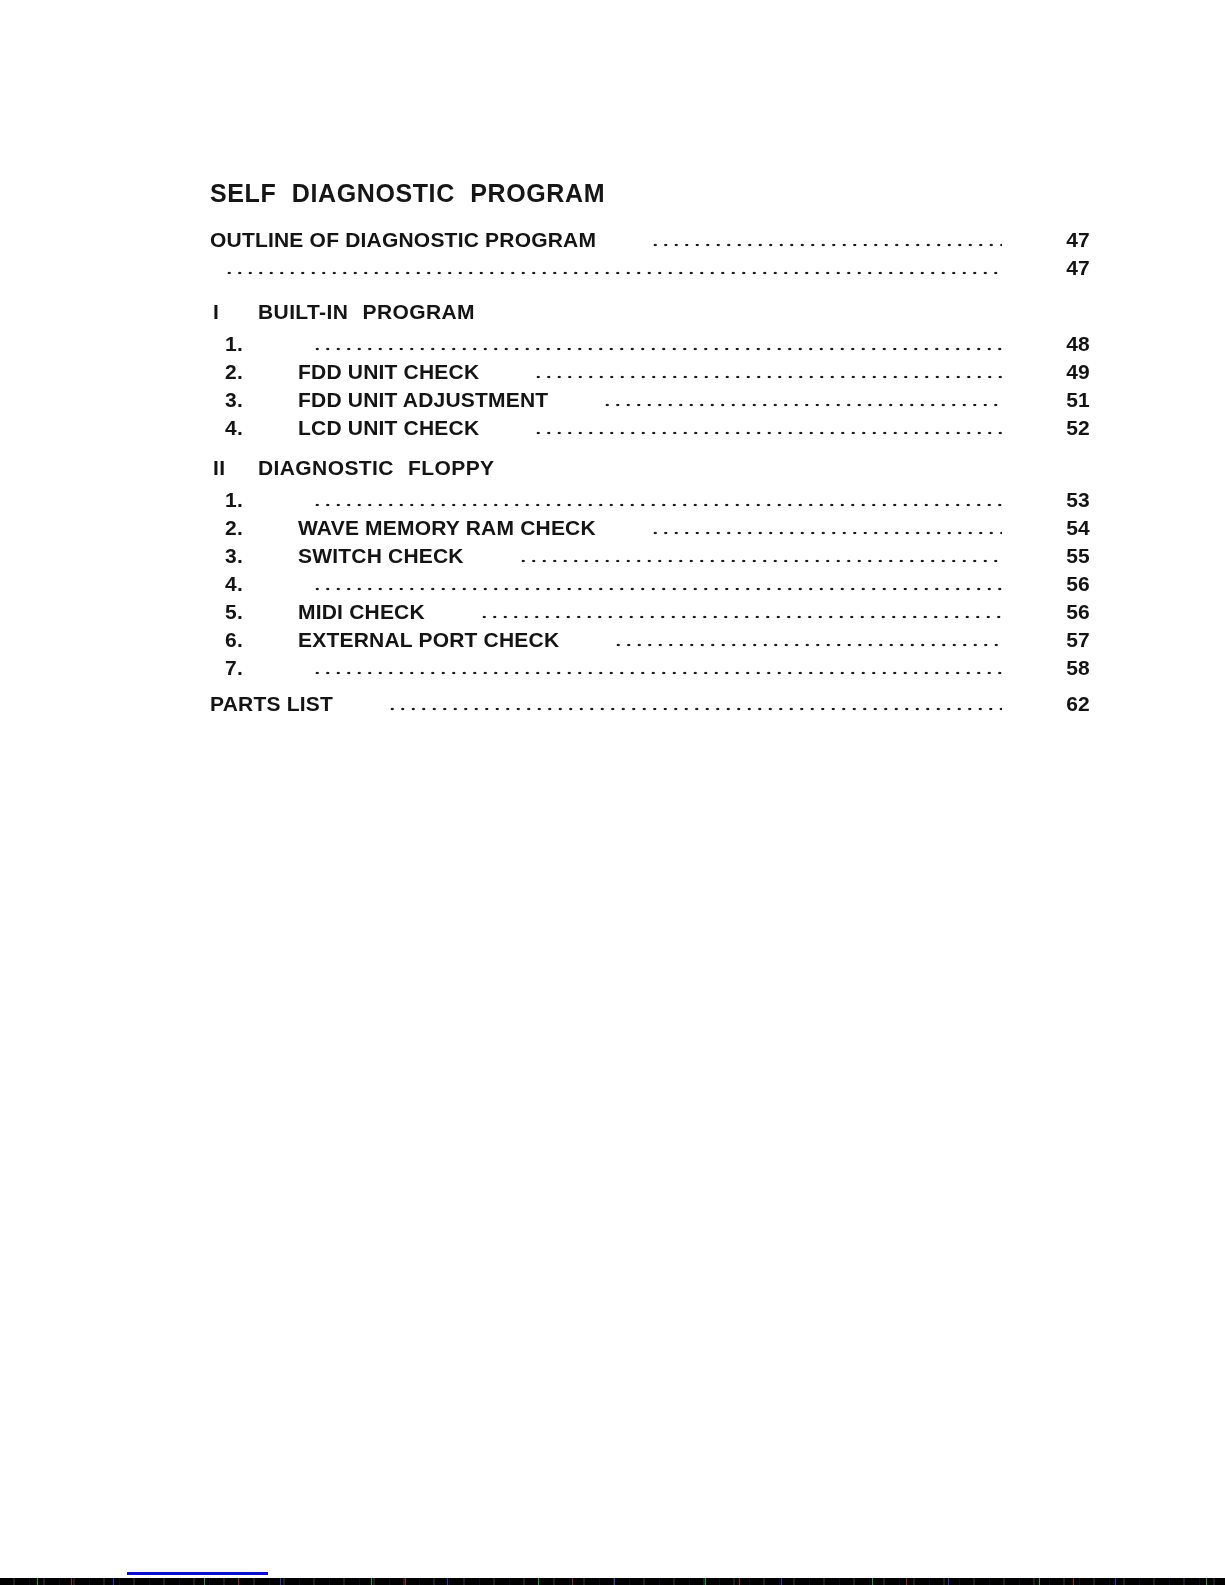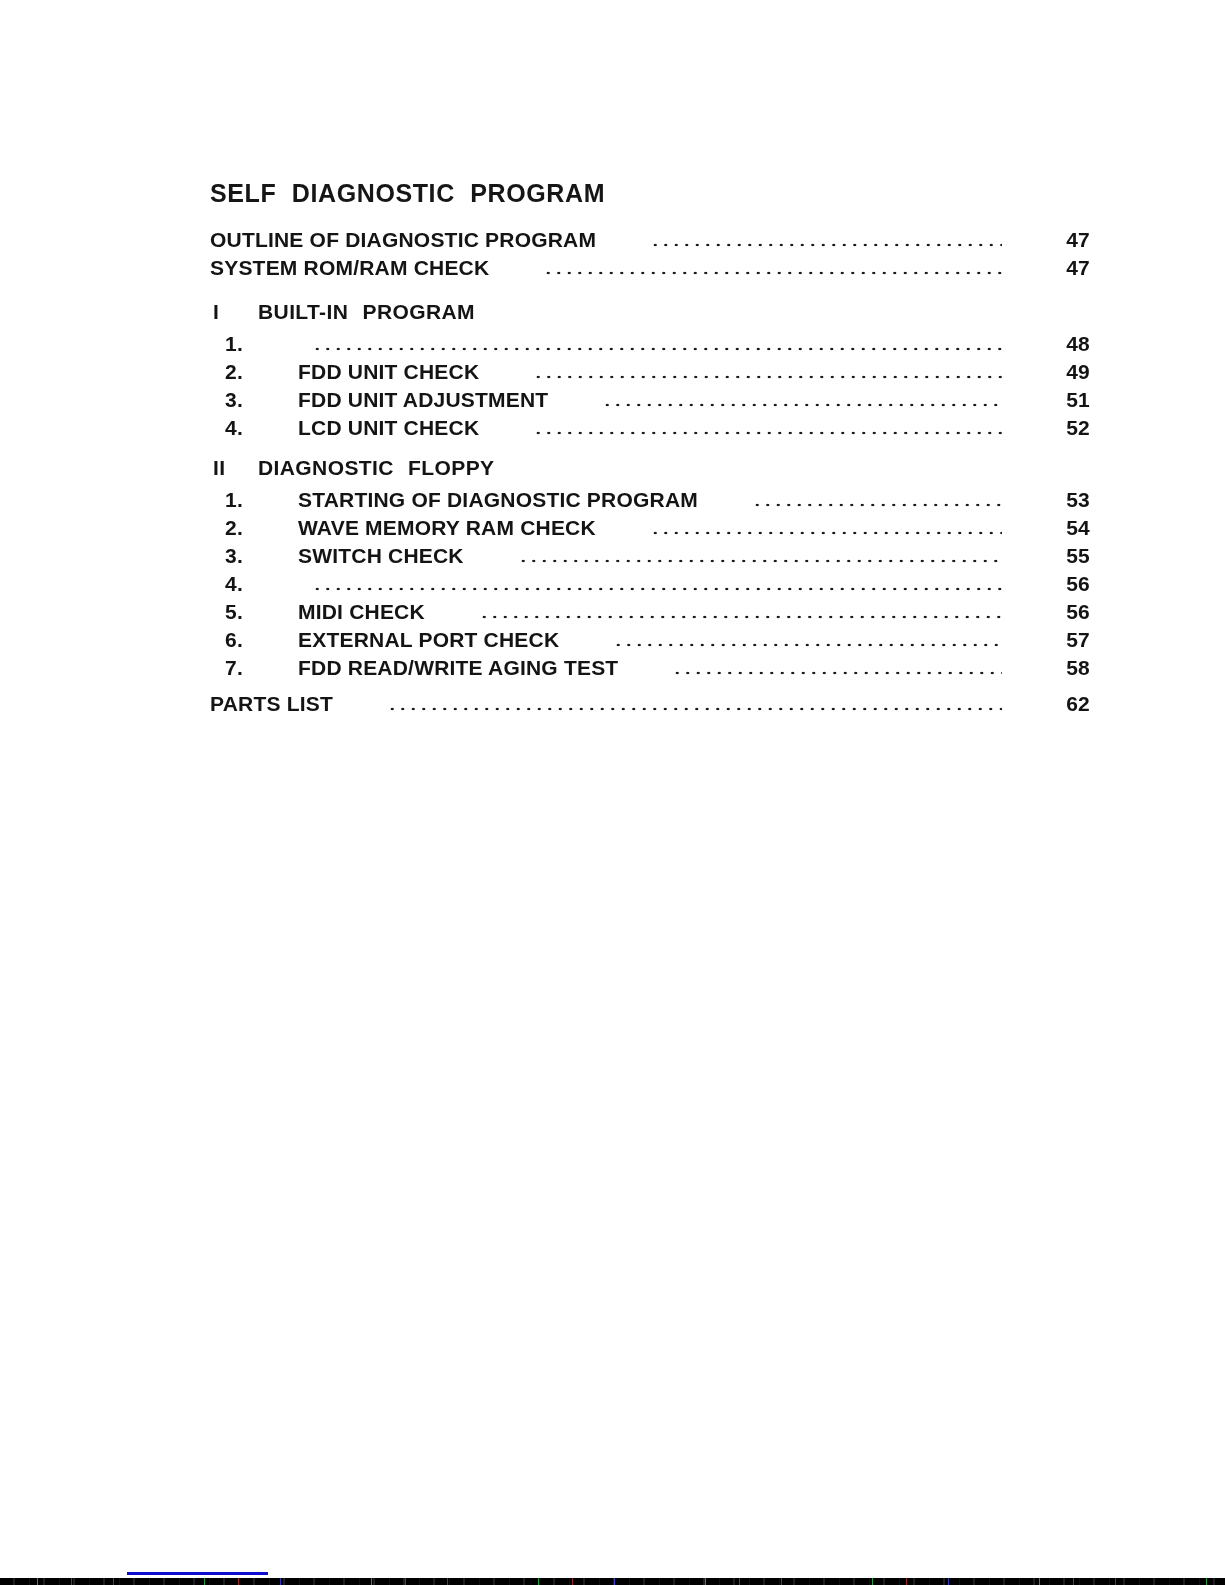--- a/index.html
+++ b/index.html
@@ -108,21 +108,20 @@
   <main class="toc">
 
     <h1 class="doc-heading">SELF DIAGNOSTIC PROGRAM</h1>
 
     <div class="toc-row">
       <span class="title">OUTLINE OF DIAGNOSTIC PROGRAM</span>
       <span class="leader"></span>
       <span class="pageno">47</span>
     </div>
     <div class="toc-row">
-      <span class="title">SYSTEM ROM/RAM CHECK</span>
       <span class="leader"></span>
       <span class="pageno">47</span>
     </div>
 
     <div class="sec-heading sec-i">
       <span class="numeral">I</span>
       <span class="sec-title">BUILT-IN PROGRAM</span>
     </div>
 
     <div class="items">
@@ -152,21 +151,20 @@
     </div>
 
     <div class="sec-heading sec-ii">
       <span class="numeral">II</span>
       <span class="sec-title">DIAGNOSTIC FLOPPY</span>
     </div>
 
     <div class="items">
       <div class="toc-row">
         <span class="num">1.</span>
-        <span class="title">STARTING OF DIAGNOSTIC PROGRAM</span>
         <span class="leader"></span>
         <span class="pageno">53</span>
       </div>
       <div class="toc-row">
         <span class="num">2.</span>
         <span class="title">WAVE MEMORY RAM CHECK</span>
         <span class="leader"></span>
         <span class="pageno">54</span>
       </div>
       <div class="toc-row">
@@ -187,21 +185,20 @@
         <span class="pageno">56</span>
       </div>
       <div class="toc-row">
         <span class="num">6.</span>
         <span class="title">EXTERNAL PORT CHECK</span>
         <span class="leader"></span>
         <span class="pageno">57</span>
       </div>
       <div class="toc-row">
         <span class="num">7.</span>
-        <span class="title">FDD READ/WRITE AGING TEST</span>
         <span class="leader"></span>
         <span class="pageno">58</span>
       </div>
     </div>
 
     <div class="toc-row parts-row">
       <span class="title">PARTS LIST</span>
       <span class="leader"></span>
       <span class="pageno">62</span>
     </div>

